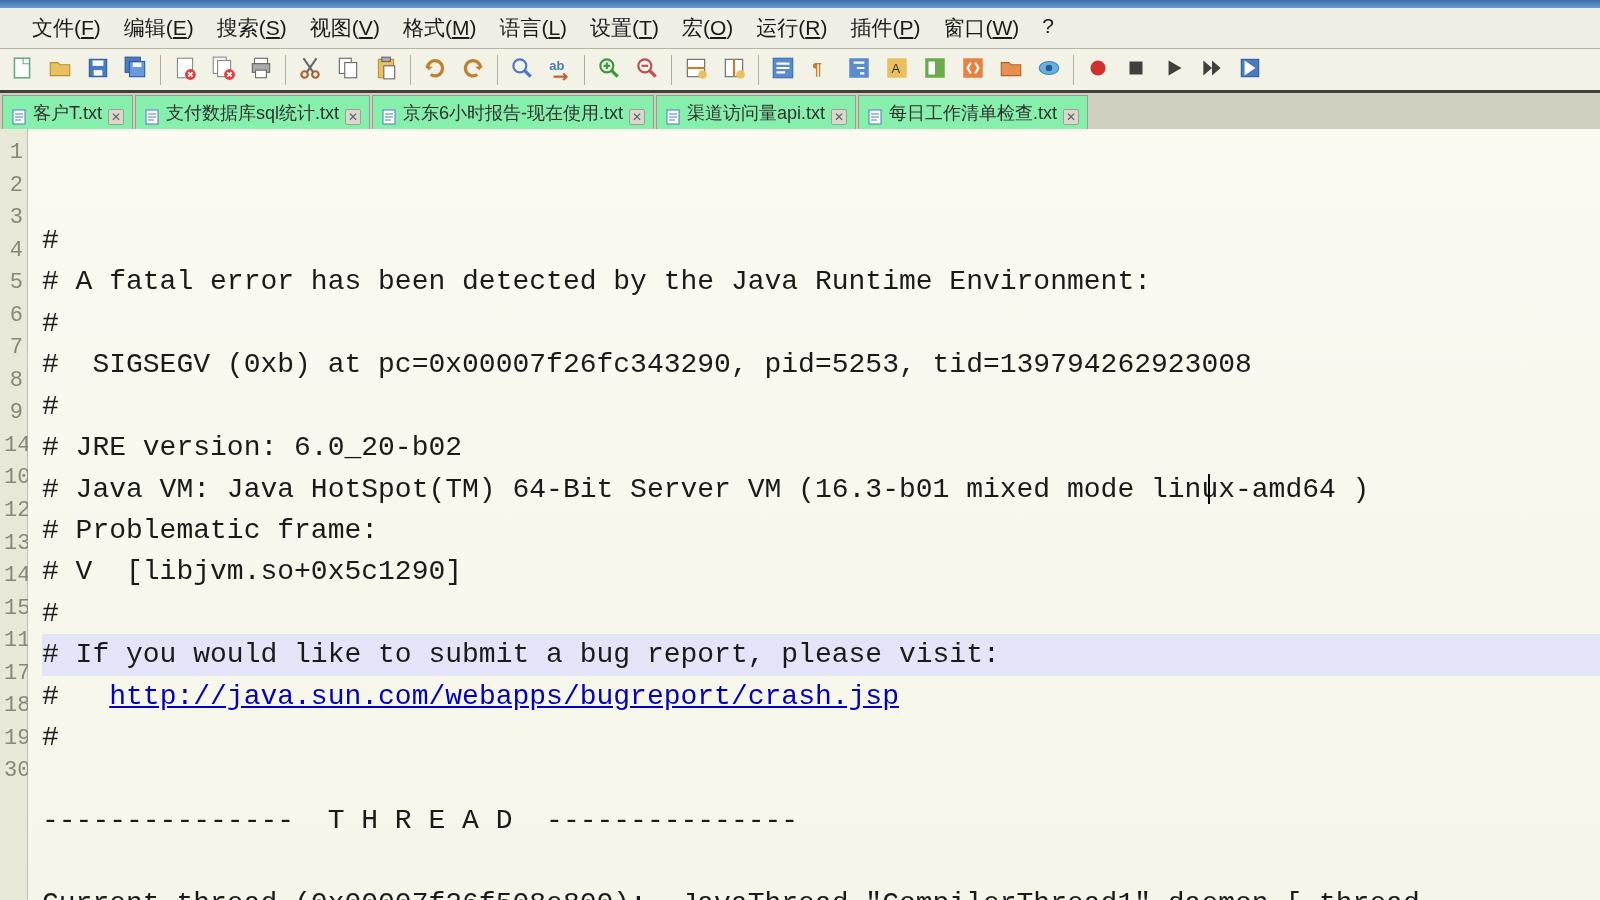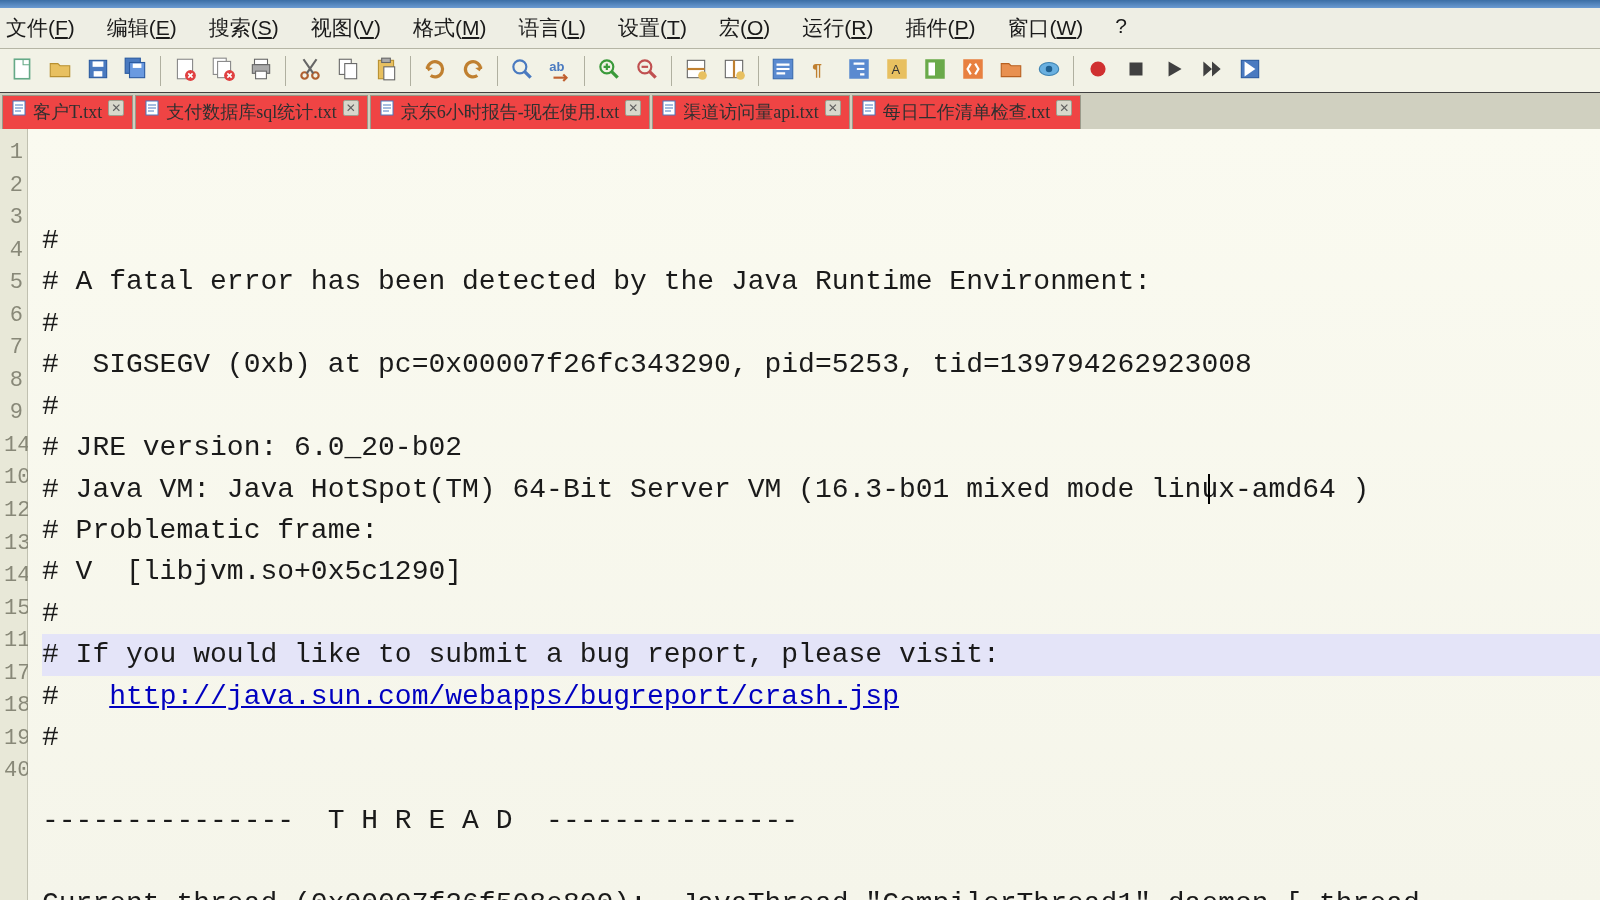--- a/index.html
+++ b/index.html
@@ -9,40 +9,40 @@
   overflow: hidden;
   width: 1600px;
   height: 900px;
 }
 .title-bar {
   height: 8px;
   background: linear-gradient(#3b6ea5, #6b9bd2);
 }
 .menu-bar {
   display: flex;
-  gap: 20px;
-  padding: 4px 0;
+  gap: 11px;
+  padding: 4px 26px;
   background: #eeeee4;
   border-bottom: 1px solid #b5b5a5;
   font-size: 21px;
   color: #1a1a1a;
 }
 .menu-bar .menu-item {
   padding: 2px 6px;
   cursor: pointer;
   white-space: nowrap;
 }
 .menu-bar .menu-item .hot { text-decoration: underline; }
 .tool-bar {
   display: flex;
   align-items: center;
   gap: 2px;
   padding: 2px 4px;
   background: #f2f2e6;
-  border-bottom: 1px solid #404040;
+  border-bottom: 3px solid #404040;
   height: 44px;
 }
 .tool-bar .btn {
   width: 36px;
   height: 36px;
   display: flex;
   align-items: center;
   justify-content: center;
   border-radius: 3px;
   cursor: pointer;
@@ -56,33 +56,32 @@
 .tool-bar svg { width: 26px; height: 26px; }
 .tab-bar {
   display: flex;
   background: #d0d0c0;
   padding: 2px 2px 0 2px;
   gap: 2px;
   height: 36px;
 }
 .tab {
   display: flex;
-  align-items: flex-start;
+  align-items: flex-end;
   gap: 6px;
   padding: 4px 8px;
-  background: #ef4444;
+  background: #86efac;
   border: 1px solid #9a9a8a;
   border-bottom: none;
   font-size: 18px;
   color: #303030;
   cursor: pointer;
   max-width: 320px;
   overflow: hidden;
   white-space: nowrap;
-  font-family: Liberation Serif, serif;
 }
 .tab .close {
   width: 16px;
   height: 16px;
   display: inline-flex;
   align-items: center;
   justify-content: center;
   font-size: 12px;
   color: #606060;
   background: #d8d8cc;
@@ -414,18 +413,18 @@
       <div>14</div>
       <div>10</div>
       <div>12</div>
       <div>13</div>
       <div>14</div>
       <div>15</div>
       <div>11</div>
       <div>17</div>
       <div>18</div>
       <div>19</div>
-      <div>40</div>
+      <div>30</div>
     </div>
   <div class="editor">
     <div>#</div><div># A fatal error has been detected by the Java Runtime Environment:</div><div>#</div><div>#  SIGSEGV (0xb) at pc=0x00007f26fc343290, pid=5253, tid=139794262923008</div><div>#</div><div># JRE version: 6.0_20-b02</div><div># Java VM: Java HotSpot(TM) 64-Bit Server VM (16.3-b01 mixed mode linux-amd64 )</div><div># Problematic frame:</div><div># V  [libjvm.so+0x5c1290]</div><div>#</div><div class="highlight"># If you would like to submit a bug report, please visit:</div><div><span>#   </span><a href="#">http://java.sun.com/webapps/bugreport/crash.jsp</a></div><div>#</div><div>&nbsp;</div><div>---------------  T H R E A D  ---------------</div><div>&nbsp;</div><div>Current thread (0x00007f26f508e800):  JavaThread "CompilerThread1" daemon [_thread</div><span class="caret"></span>
   </div>
 </div>
 
 </body></html>

